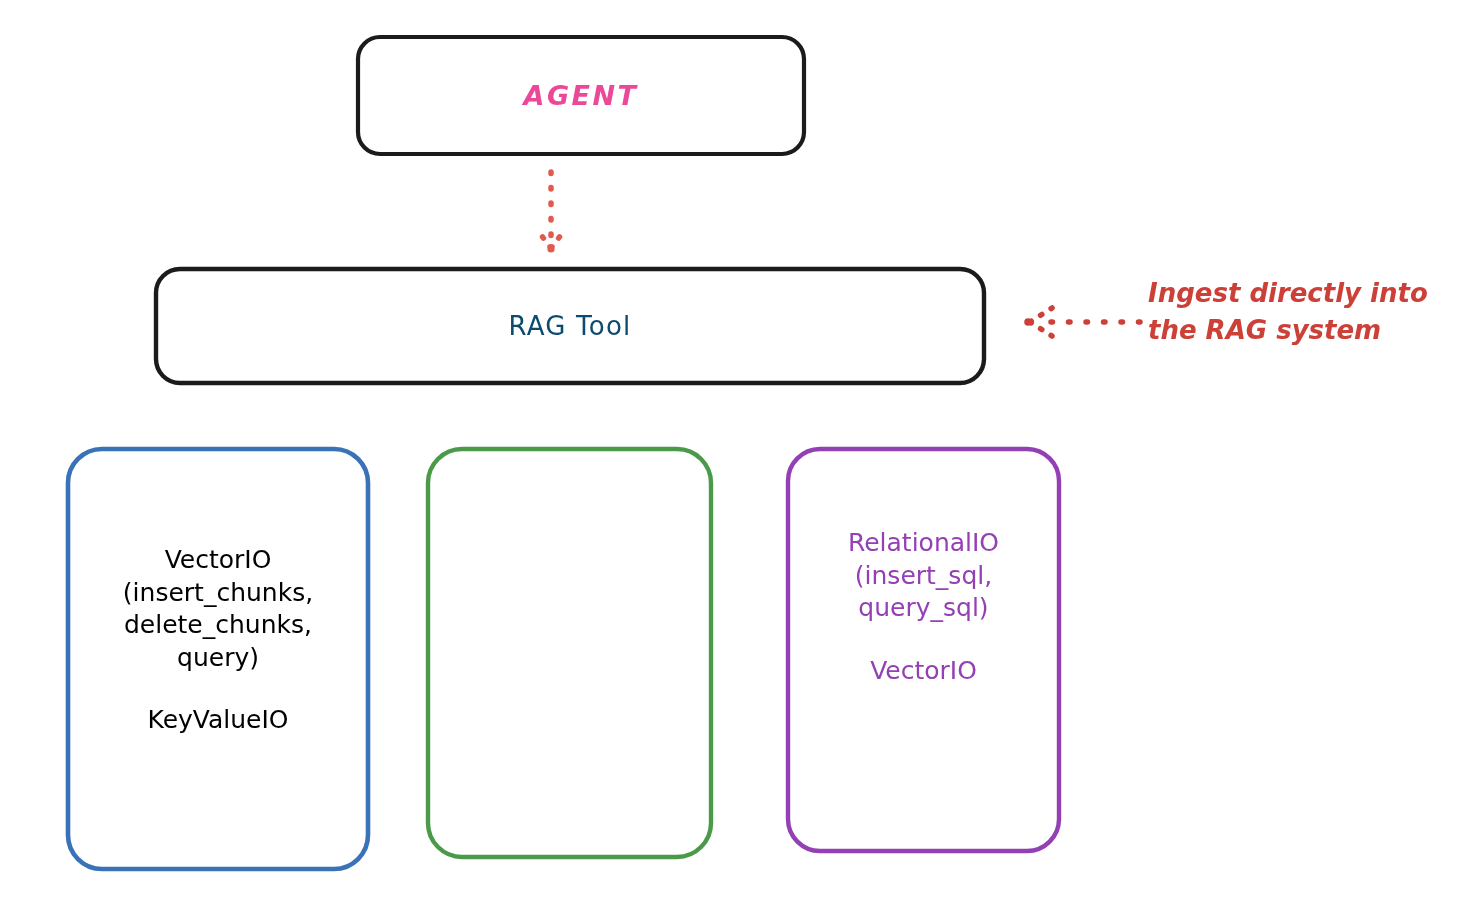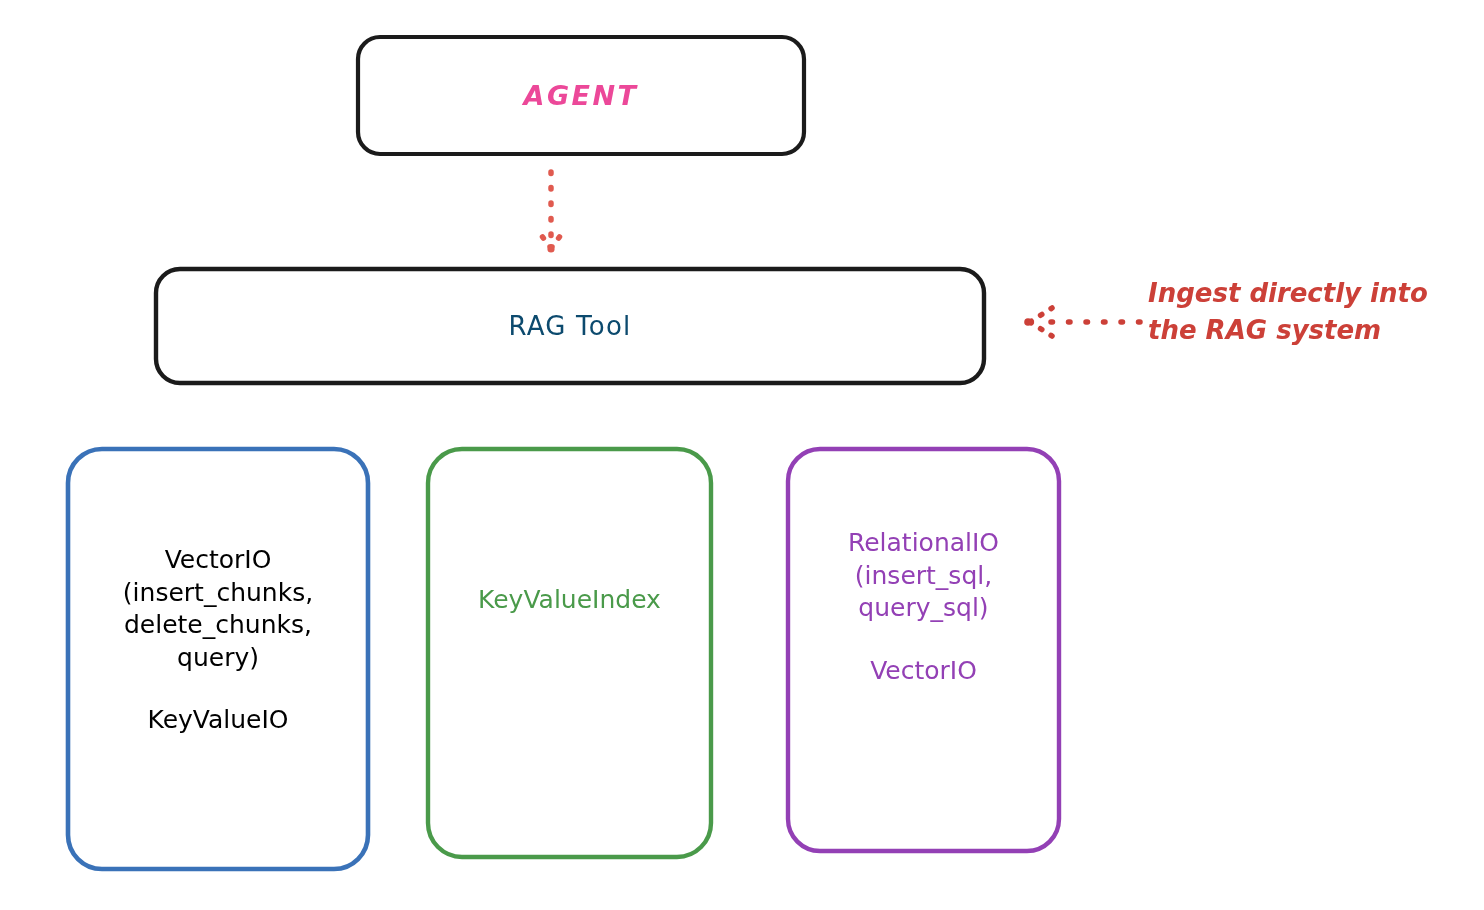--- a/index.html
+++ b/index.html
@@ -147,21 +147,20 @@
 
 <div class="card" id="vector-card">
   <div class="card-text card-api">VectorIO
 (insert_chunks,
 delete_chunks,
 query)</div>
   <div class="card-text card-index">KeyValueIO</div>
 </div>
 
 <div class="card" id="keyvalue-card">
-  <div class="card-text card-index">KeyValueIndex</div>
 </div>
 
 <div class="card" id="relational-card">
   <div class="card-text card-api">RelationalIO
 (insert_sql,
 query_sql)</div>
   <div class="card-text card-index">VectorIO</div>
 </div>
 
 <div id="ingest-annotation">Ingest directly into

